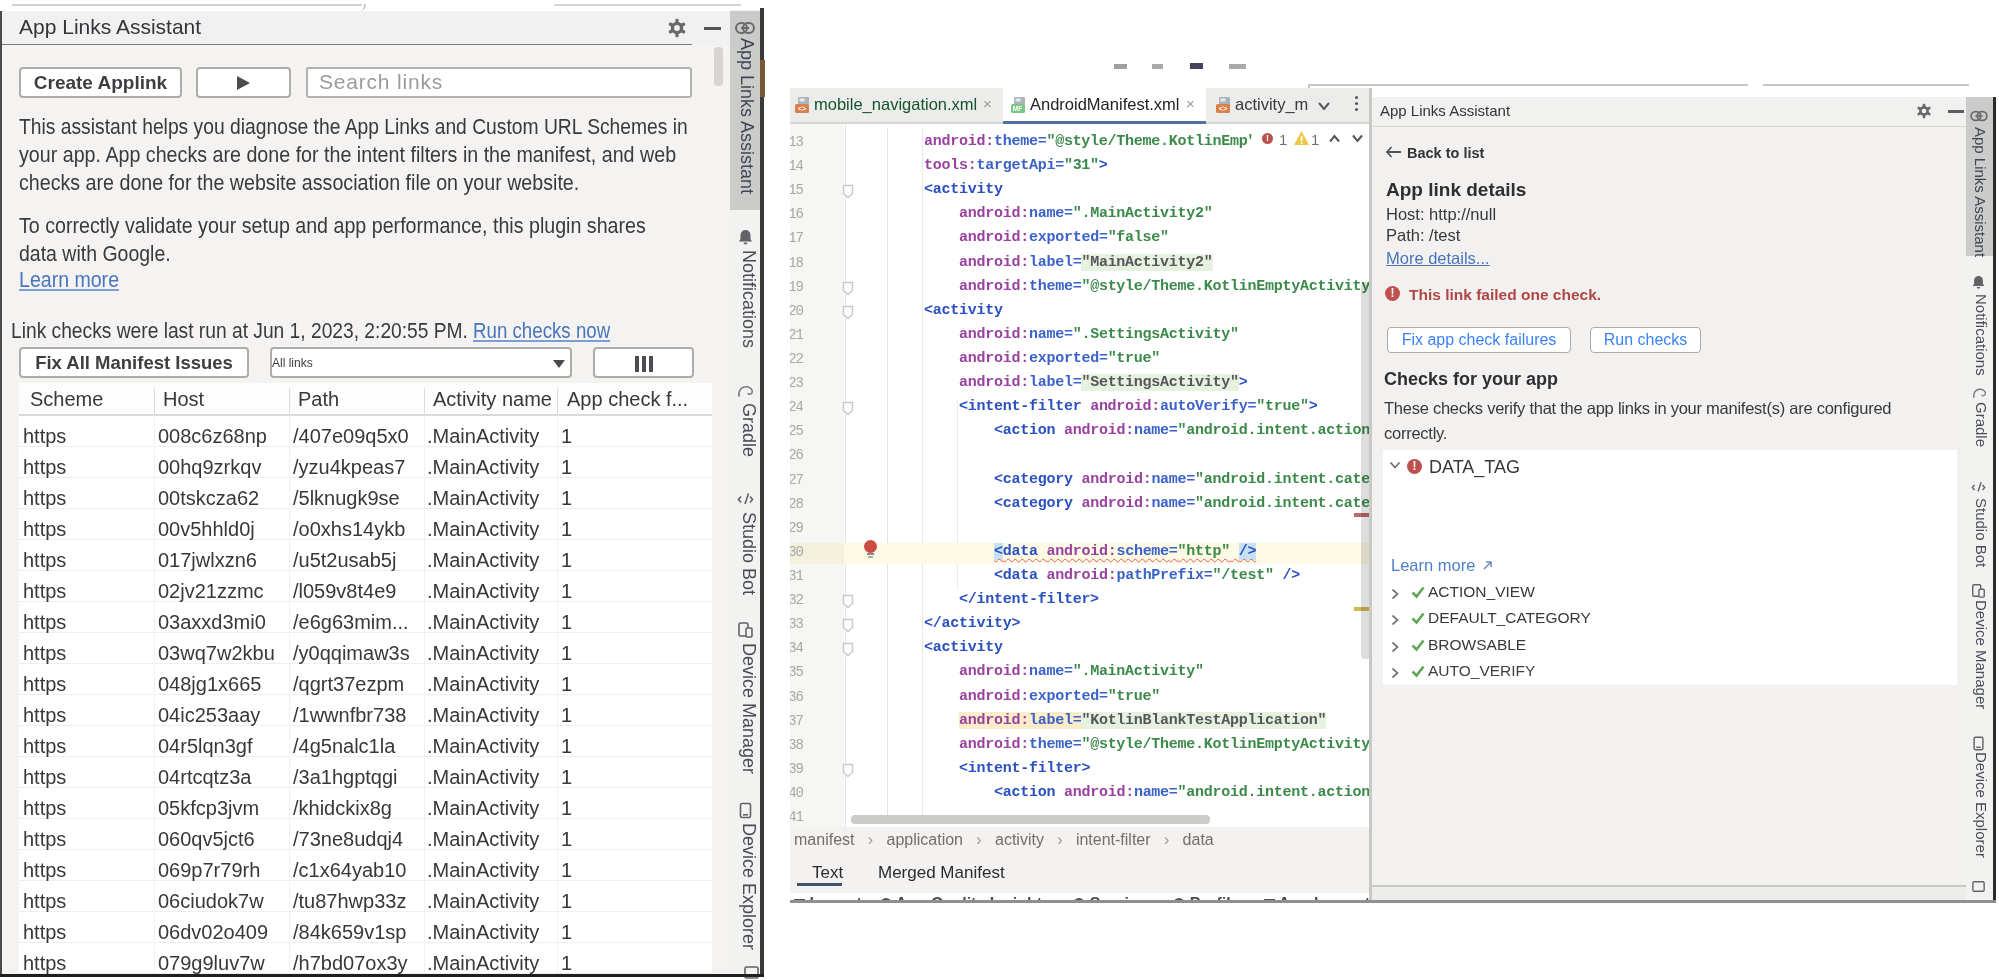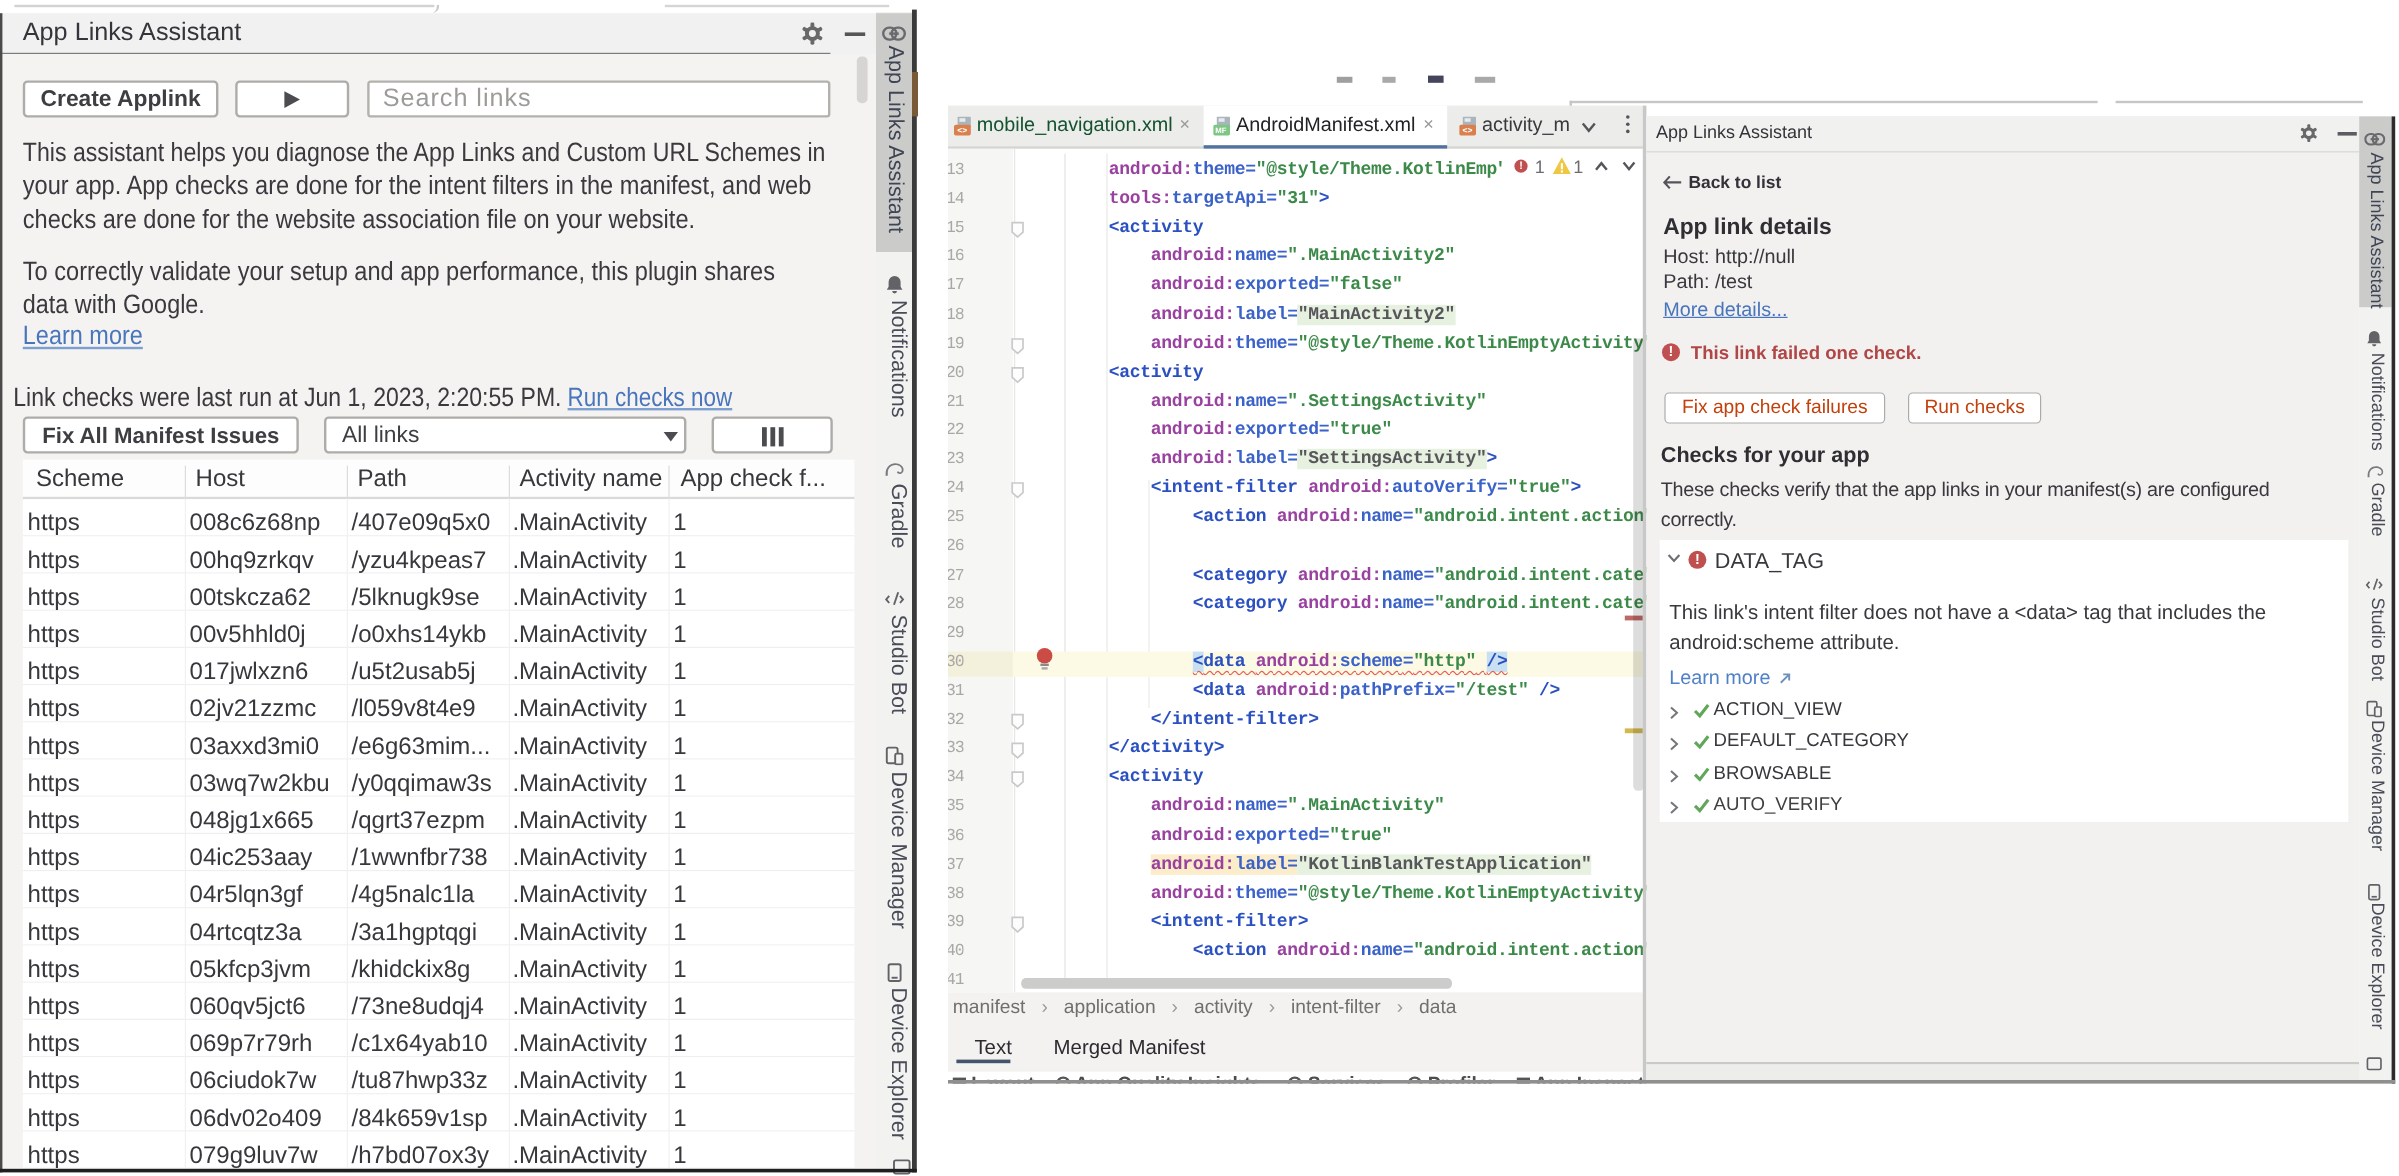--- a/index.html
+++ b/index.html
@@ -30,21 +30,21 @@
 .an{color:#3b62c9}
 .eq{color:#3b62c9}
 .s{color:#3c8a49}
 .tag{color:#2b50c0}
 .hlg{background:#e7f1e0;color:#57565b}
 .hlo{background:#fbecca}
 .hlb{background:#c7e1f3}
 .wavy{text-decoration:underline;text-decoration-style:wavy;text-decoration-color:#e45f5f;text-decoration-thickness:1px;text-underline-offset:3px}
 
 #rp{position:absolute;left:582px;top:42px;width:594px;height:791px;background:#f2f1f0;font-size:16px;color:#37363b}
-.rbtn{position:absolute;background:#fff;border:1.5px solid #adabaa;border-radius:4px;color:#c2410c;text-align:center;font-size:16px}
+.rbtn{position:absolute;background:#fff;border:1.5px solid #adabaa;border-radius:4px;color:#3b82f6;text-align:center;font-size:16px}
 .errico{position:absolute;width:15px;height:15px;border-radius:50%;background:#c05050;color:#fff;text-align:center;font-size:12px;font-weight:bold;line-height:15px}
 .chk{position:absolute;width:16px;height:16px}
 </style></head>
 <body>
 
 <div id="left">
 
   <div class="abs" style="left:12px;top:4px;width:350px;height:2px;background:#d2d2d2"></div>
   <div class="abs" style="left:356px;top:4px;width:10px;height:7px;border-right:2px solid #c9c9c9;border-bottom:0;border-radius:0 0 6px 0"></div>
   <div class="abs" style="left:554px;top:4px;width:187px;height:2px;background:#d5d5d5"></div>
@@ -81,21 +81,21 @@
   <div class="inp" style="left:306px;top:67px;width:386px;height:31px;font-size:21px;padding:1px 0 0 11px;letter-spacing:0.8px">Search links</div>
   <div id="p1a" class="abs ltxt" style="top:114px;transform:scaleX(0.876)">This assistant helps you diagnose the App Links and Custom URL Schemes in</div>
     <div id="p1b" class="abs ltxt" style="top:142px;transform:scaleX(0.894)">your app. App checks are done for the intent filters in the manifest, and web</div>
     <div id="p1c" class="abs ltxt" style="top:170px;transform:scaleX(0.893)">checks are done for the website association file on your website.</div>
   <div id="p2a" class="abs ltxt" style="top:213px;transform:scaleX(0.893)">To correctly validate your setup and app performance, this plugin shares</div>
     <div id="p2b" class="abs ltxt" style="top:241px;transform:scaleX(0.886)">data with Google.</div>
   <div id="lm" class="abs blue ltxt" style="top:267px;transform:scaleX(0.889)">Learn more</div>
   <div id="lc" class="abs ltxt" style="left:11px;top:318px;transform:scaleX(0.873)">Link checks were last run at Jun 1, 2023, 2:20:55 PM.</div>
     <div id="rcn" class="abs blue ltxt" style="left:473px;top:318px;transform:scaleX(0.85)">Run checks now</div>
   <div class="btn" style="left:19px;top:347px;width:230px;height:31px;font-size:18.5px;font-weight:bold;line-height:28px">Fix All Manifest Issues</div>
-  <div class="btn" style="left:270px;top:347px;width:302px;height:31px;font-size:19px;text-align:left;padding-left:13px;line-height:28px;font-weight:normal">All links<span class="abs" style="left:281px;top:11px;width:0;height:0;border-top:8px solid #4c4b50;border-left:6px solid transparent;border-right:6px solid transparent"></span></div>
+  <div class="btn" style="left:270px;top:347px;width:302px;height:31px;font-size:12px;text-align:left;line-height:28px;font-weight:normal">All links<span class="abs" style="left:281px;top:11px;width:0;height:0;border-top:8px solid #4c4b50;border-left:6px solid transparent;border-right:6px solid transparent"></span></div>
   <div class="btn" style="left:593px;top:347px;width:101px;height:31px">
       <span class="abs" style="left:40px;top:7px;width:4px;height:16px;background:#4c4b50"></span>
       <span class="abs" style="left:47px;top:7px;width:4px;height:16px;background:#4c4b50"></span>
       <span class="abs" style="left:54px;top:7px;width:4px;height:16px;background:#4c4b50"></span>
     </div>
 
   <div class="thead" style="top:383px">
     <span style="left:11px">Scheme</span>
       <span style="left:144px">Host</span>
       <span style="left:279px">Path</span>
@@ -508,21 +508,20 @@
   <div class="abs" style="left:594px;top:314px;font-size:18px;font-weight:bold;color:#2f2e33">Checks for your app</div>
   <div class="abs" style="left:594px;top:341px;width:525px;font-size:16.5px;letter-spacing:-0.25px;color:#39383d;line-height:25px">These checks verify that the app links in your manifest(s) are configured correctly.</div>
 
   <div class="abs" style="left:593px;top:395px;width:574px;height:235px;background:#fff"></div>
   <svg class="abs" style="left:599px;top:406px" width="12" height="8" viewBox="0 0 12 8">
       <path d="M1.5 1.5 6 6.5 10.5 1.5" fill="none" stroke="#6f6e73" stroke-width="1.8"></path>
     </svg>
   <div class="errico" style="left:617px;top:404px"></div>
   <div class="abs" style="left:620px;top:406px;width:9px;height:10px;color:#fff;font-size:12px;font-weight:bold;text-align:center;line-height:11px">!</div>
   <div class="abs" style="left:639px;top:402px;font-size:18px;color:#38373c">DATA_TAG</div>
-  <div class="abs" style="left:601px;top:443px;width:560px;font-size:17px;color:#39383d;line-height:25px">This link's intent filter does not have a &lt;data&gt; tag that includes the android:scheme attribute.</div>
   <div class="abs" style="left:601px;top:501px;font-size:16.5px;color:#4f80c9">Learn more</div>
     <svg class="abs" style="left:692px;top:505px" width="11" height="11" viewBox="0 0 11 11">
       <path d="M2 9 9 2M4 2h5v5" fill="none" stroke="#6f90bd" stroke-width="1.6"></path>
     </svg>
   <svg class="abs" style="left:601px;top:533px" width="8" height="12" viewBox="0 0 8 12">
       <path d="M1.5 1.5 6.5 6 1.5 10.5" fill="none" stroke="#76757a" stroke-width="1.7"></path>
     </svg>
   <svg class="chk" style="left:620px;top:529px" viewBox="0 0 16 16">
       <path d="M2.5 8.5 6.5 12.5 13.5 3.5" fill="none" stroke="#62a659" stroke-width="2.6"></path>
     </svg>

